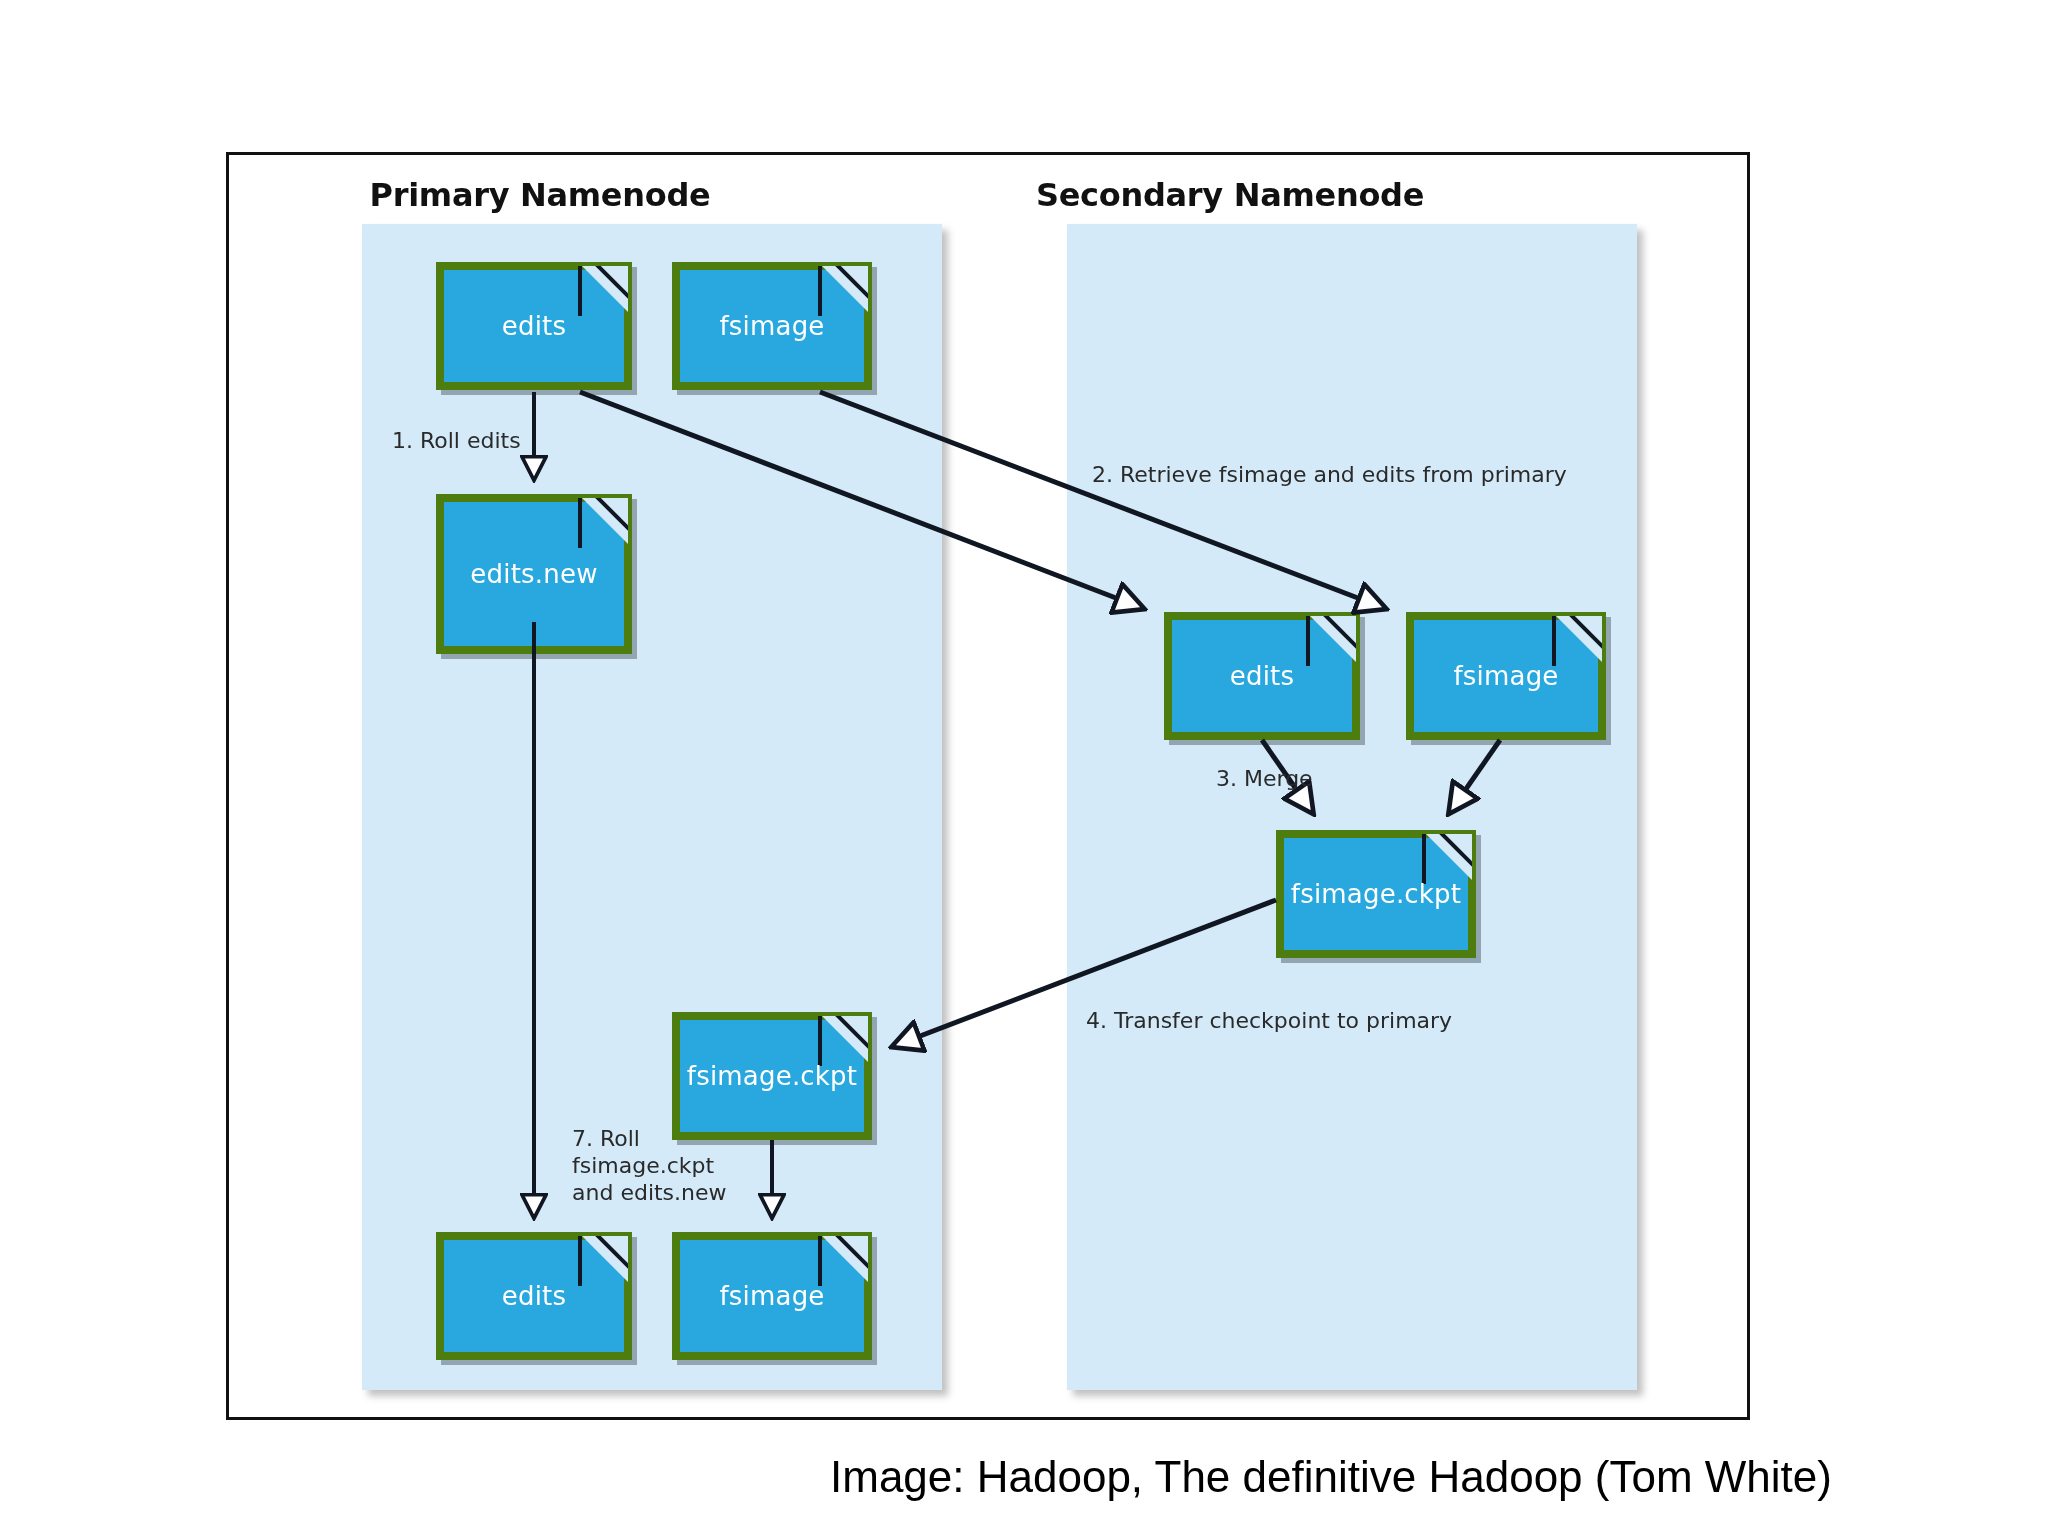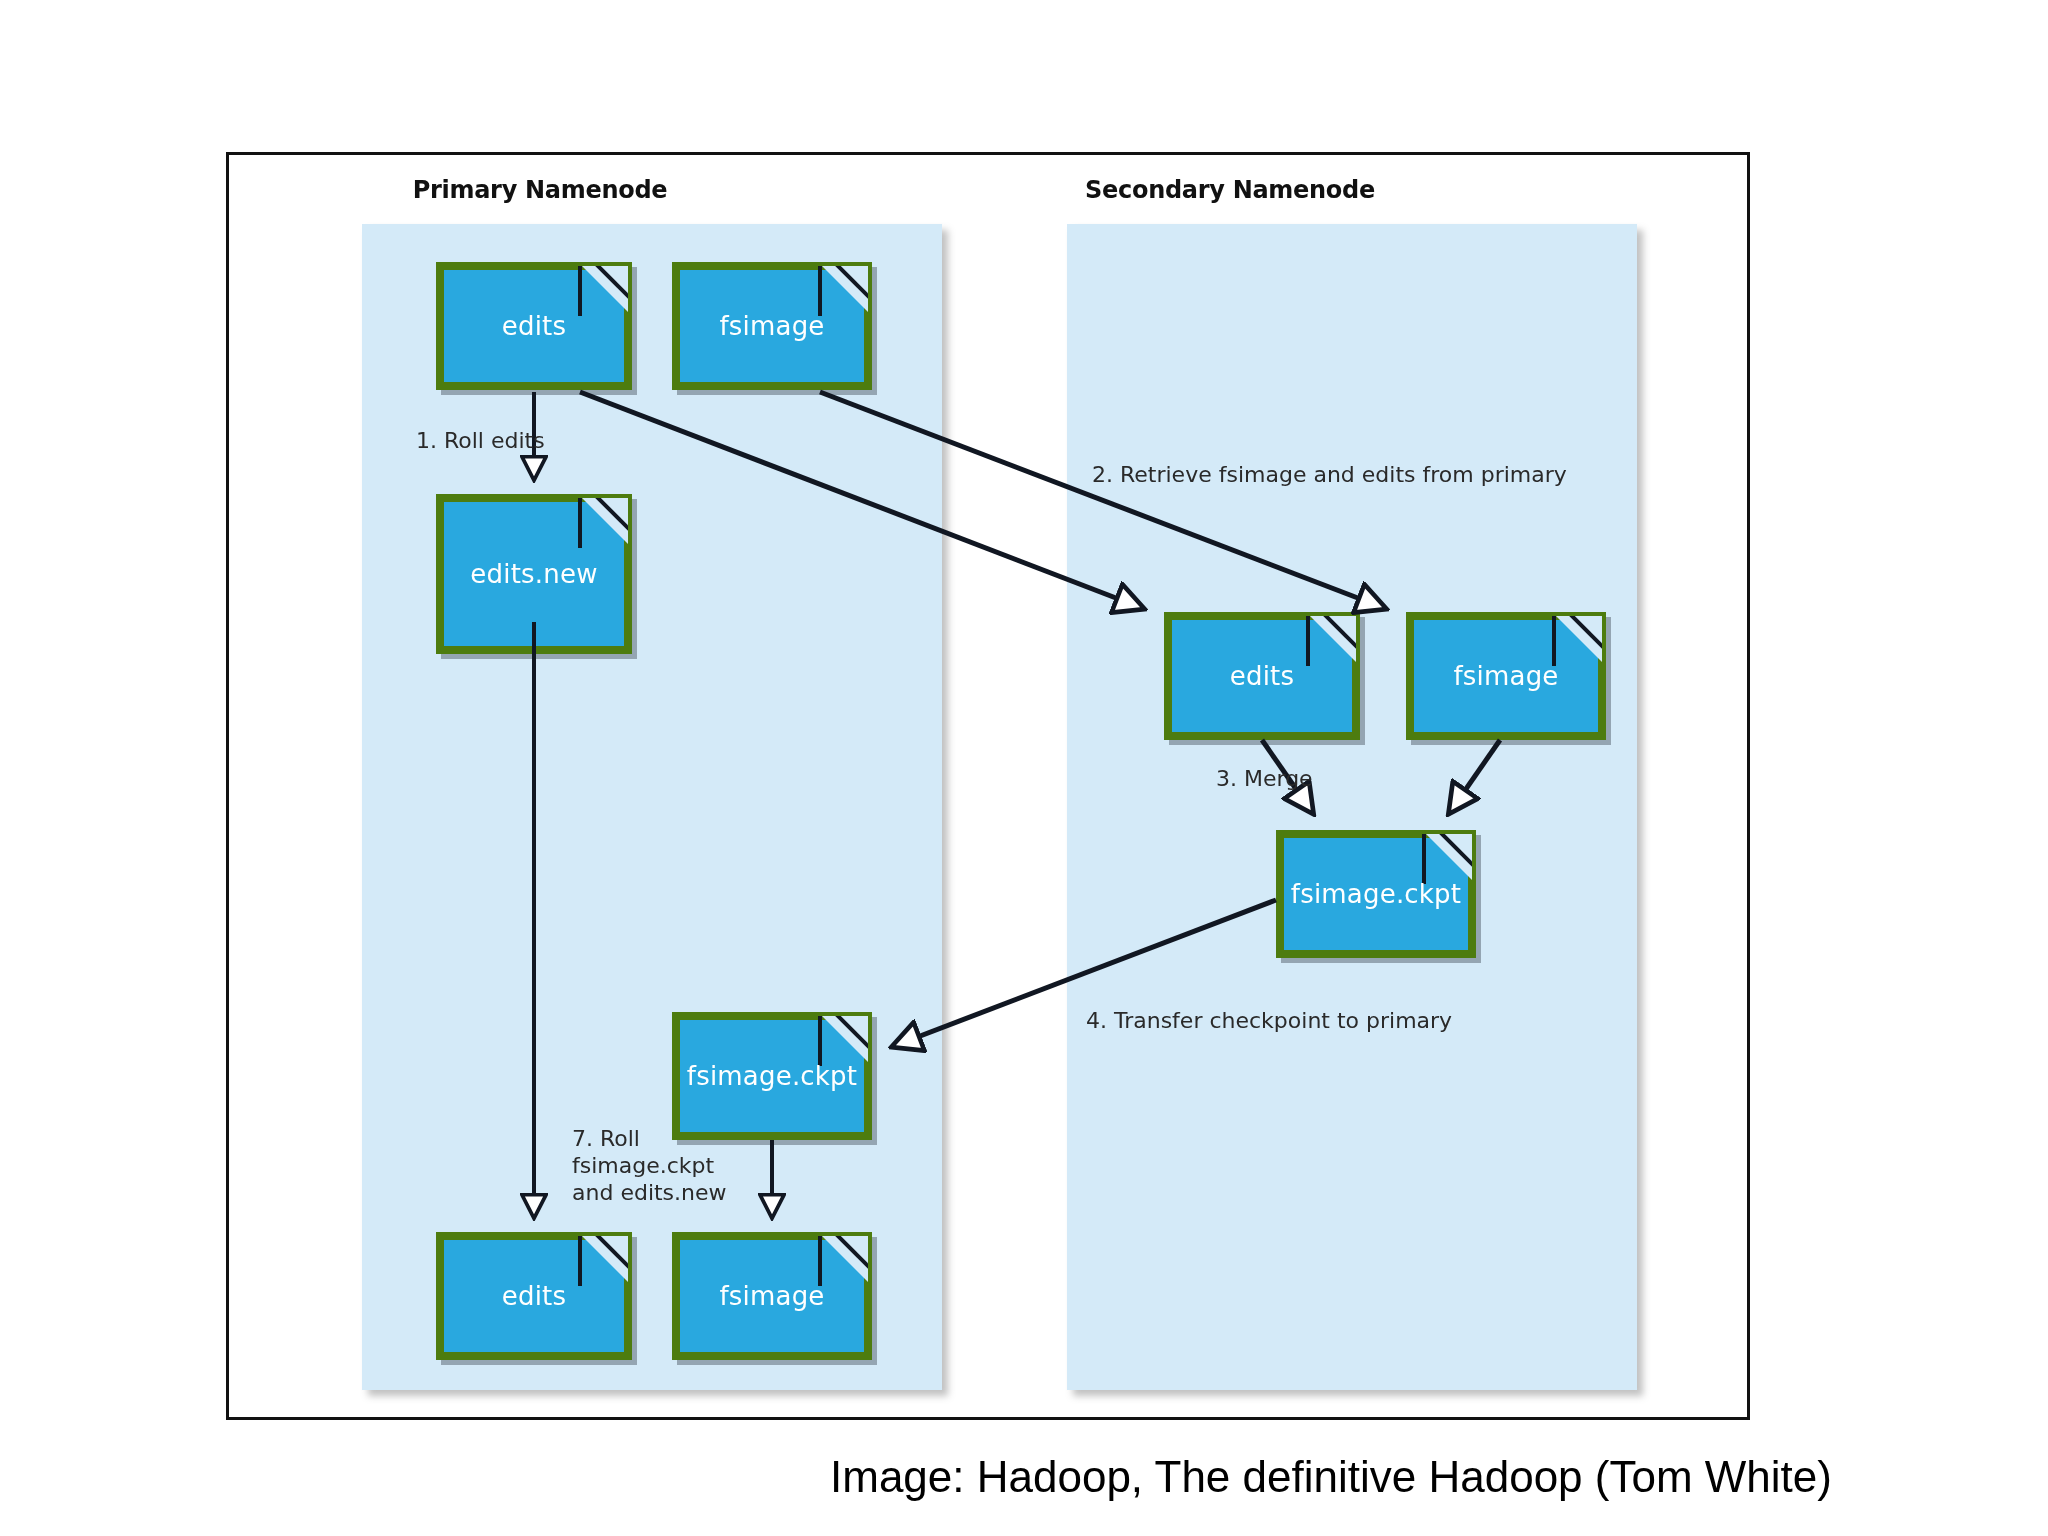--- a/index.html
+++ b/index.html
@@ -25,21 +25,21 @@
     border: 3px solid #111111;
     background: #ffffff;
     box-sizing: border-box;
   }
 
   
   .column-title {
     position: absolute;
     font-family: "DejaVu Sans", sans-serif;
     font-weight: bold;
-    font-size: 24px;
+    font-size: 32px;
     letter-spacing: -0.3px;
     color: #111111;
     white-space: nowrap;
     text-align: center;
   }
   #primary-title  { left: 360px; top: 176px; width: 360px; }
   #secondary-title{ left: 1000px; top: 176px; width: 460px; }
 
   
   .panel {
@@ -124,21 +124,21 @@
 
   
   .step-label {
     position: absolute;
     font-family: "DejaVu Sans", sans-serif;
     font-size: 22px;
     color: #2a2a2a;
     white-space: pre;
     line-height: 1.22;
   }
-  #label-step1 { left: 416px;  top: 428px; }
+  #label-step1 { left: 392px;  top: 428px; }
   #label-step2 { left: 1092px; top: 462px; }
   #label-step3 { left: 1216px; top: 766px; }
   #label-step4 { left: 1086px; top: 1008px; }
   #label-step5 { left: 572px;  top: 1126px; }
 
   
   #arrow-layer {
     position: absolute;
     left: 0;
     top: 0;

